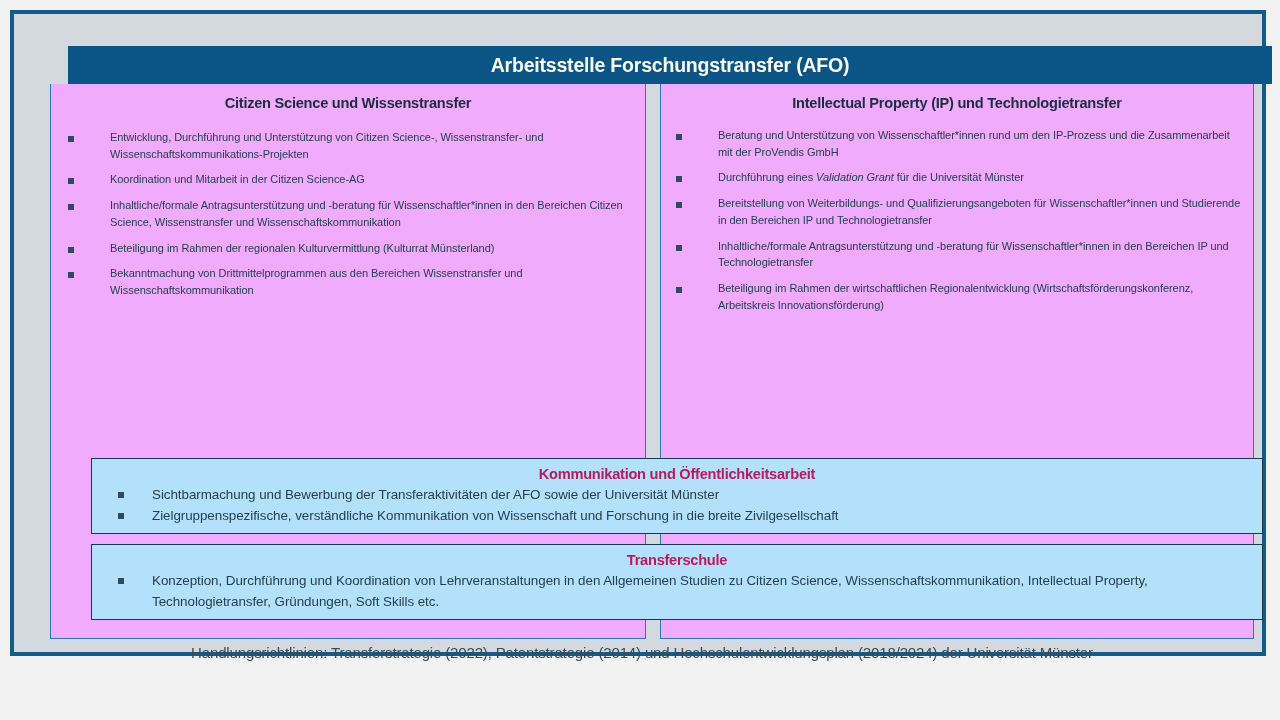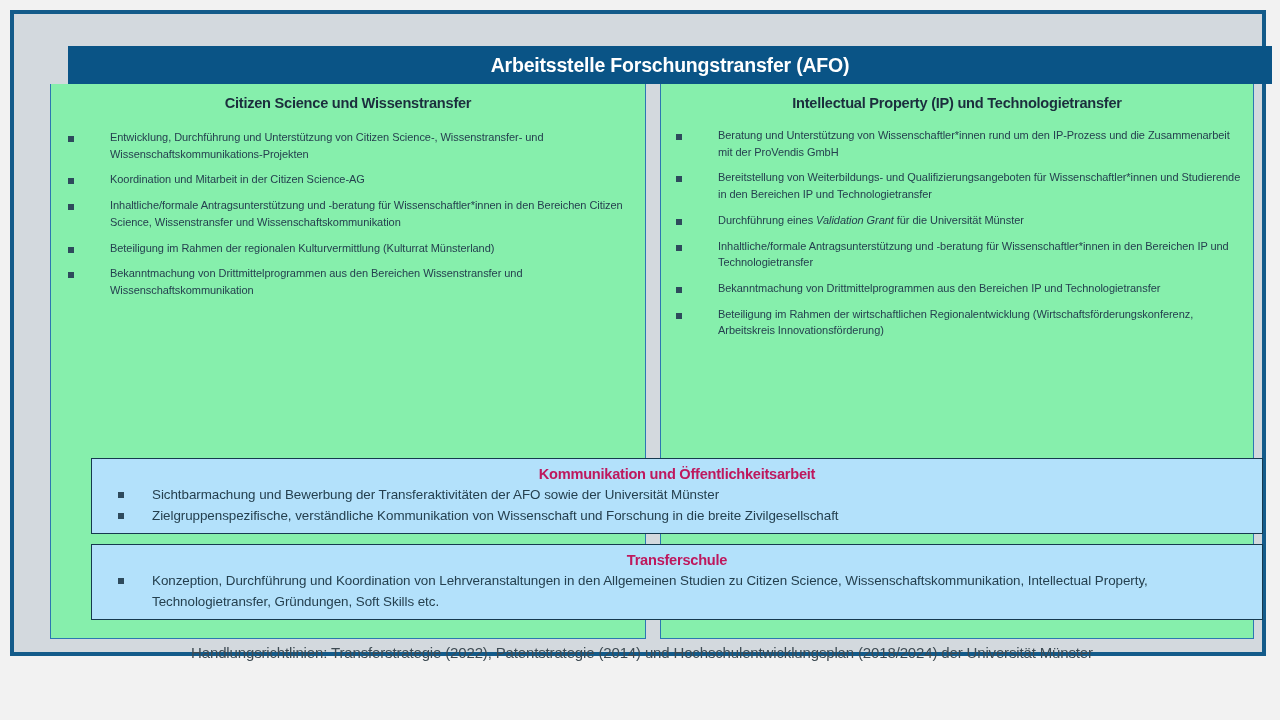--- a/index.html
+++ b/index.html
@@ -54,21 +54,21 @@
     letter-spacing: -0.2px;
     margin-left: 18px;
   }
 
   
   .col {
     position: absolute;
     top: 48px;
     height: 555px;
     box-sizing: border-box;
-    background: #86efac;
+    background: #f0abfc;
     border: 1px solid #2c77b2;
     border-top: none;
   }
   .col.left  { left: 10px;  width: 596px; }
   .col.right { left: 620px; width: 594px; }
 
   .col-title {
     text-align: center;
     font-size: 14.6px;
     font-weight: bold;
@@ -170,24 +170,23 @@
         <li>Inhaltliche/formale Antragsunterstützung und -beratung für Wissenschaftler*innen in den Bereichen Citizen Science, Wissenstransfer und Wissenschaftskommunikation</li>
         <li>Beteiligung im Rahmen der regionalen Kulturvermittlung (Kulturrat Münsterland)</li>
         <li>Bekanntmachung von Drittmittelprogrammen aus den Bereichen Wissenstransfer und Wissenschaftskommunikation</li>
       </ul>
     </div>
 
     <div class="col right">
       <div class="col-title">Intellectual Property (IP) und Technologietransfer</div>
       <ul class="bullets">
         <li>Beratung und Unterstützung von Wissenschaftler*innen rund um den IP-Prozess und die Zusammenarbeit mit der ProVendis GmbH</li>
+        <li>Durchführung eines <em>Validation Grant</em> für die Universität Münster</li>
         <li>Bereitstellung von Weiterbildungs- und Qualifizierungsangeboten für Wissenschaftler*innen und Studierende in den Bereichen IP und Technologietransfer</li>
-        <li>Durchführung eines <em>Validation Grant</em> für die Universität Münster</li>
         <li>Inhaltliche/formale Antragsunterstützung und -beratung für Wissenschaftler*innen in den Bereichen IP und Technologietransfer</li>
-        <li>Bekanntmachung von Drittmittelprogrammen aus den Bereichen IP und Technologietransfer</li>
         <li>Beteiligung im Rahmen der wirtschaftlichen Regionalentwicklung (Wirtschaftsförderungskonferenz, Arbeitskreis Innovationsförderung)</li>
       </ul>
     </div>
 
     <div class="wide-box komm">
       <div class="wide-box-title">Kommunikation und Öffentlichkeitsarbeit</div>
       <ul class="bullets">
         <li>Sichtbarmachung und Bewerbung der Transferaktivitäten der AFO sowie der Universität Münster</li>
         <li>Zielgruppenspezifische, verständliche Kommunikation von Wissenschaft und Forschung in die breite Zivilgesellschaft</li>
       </ul>

